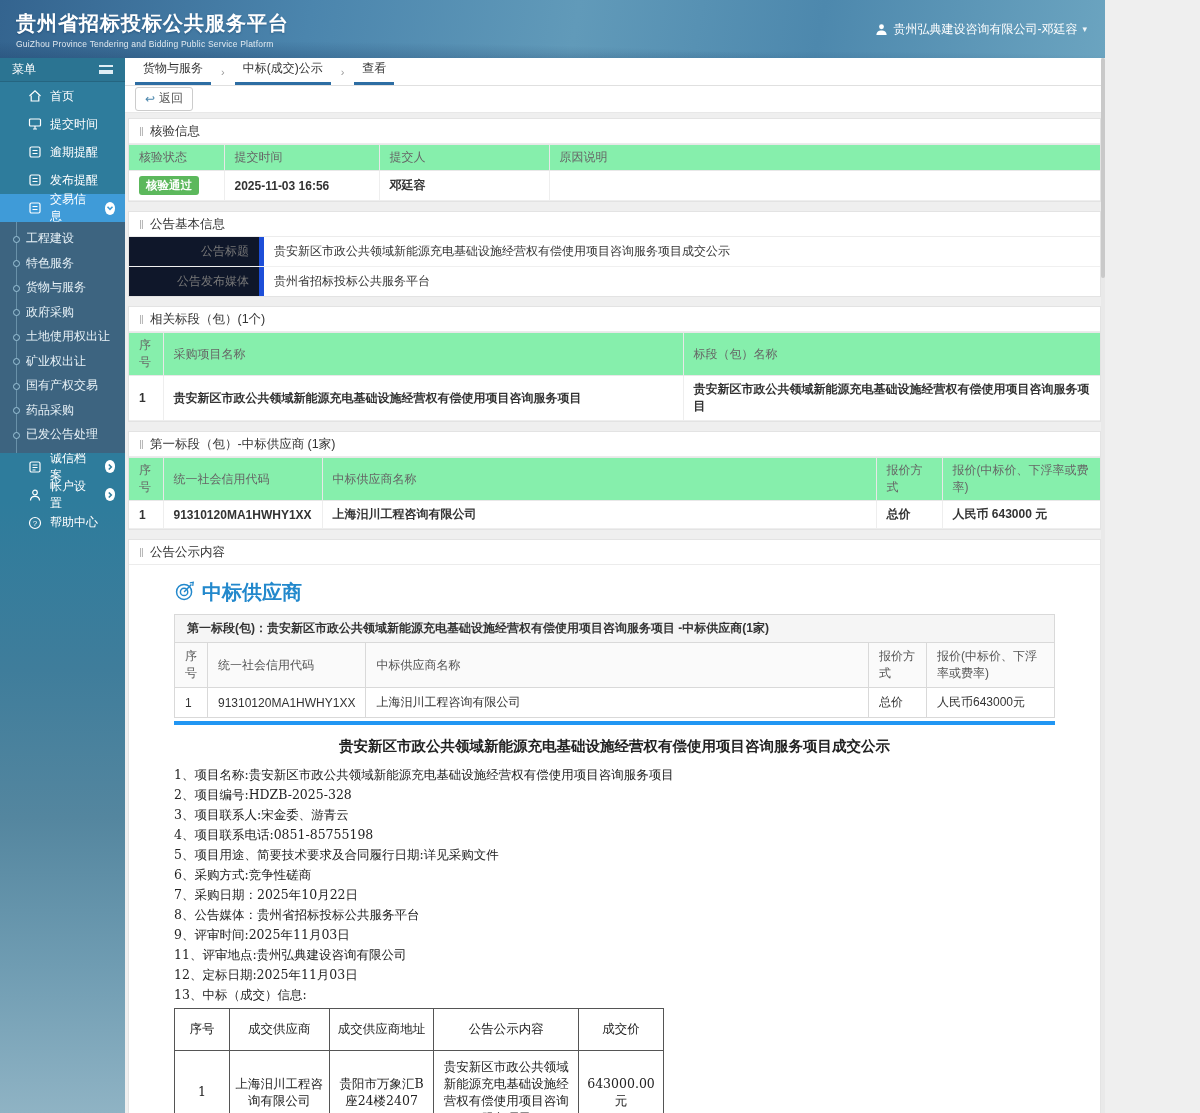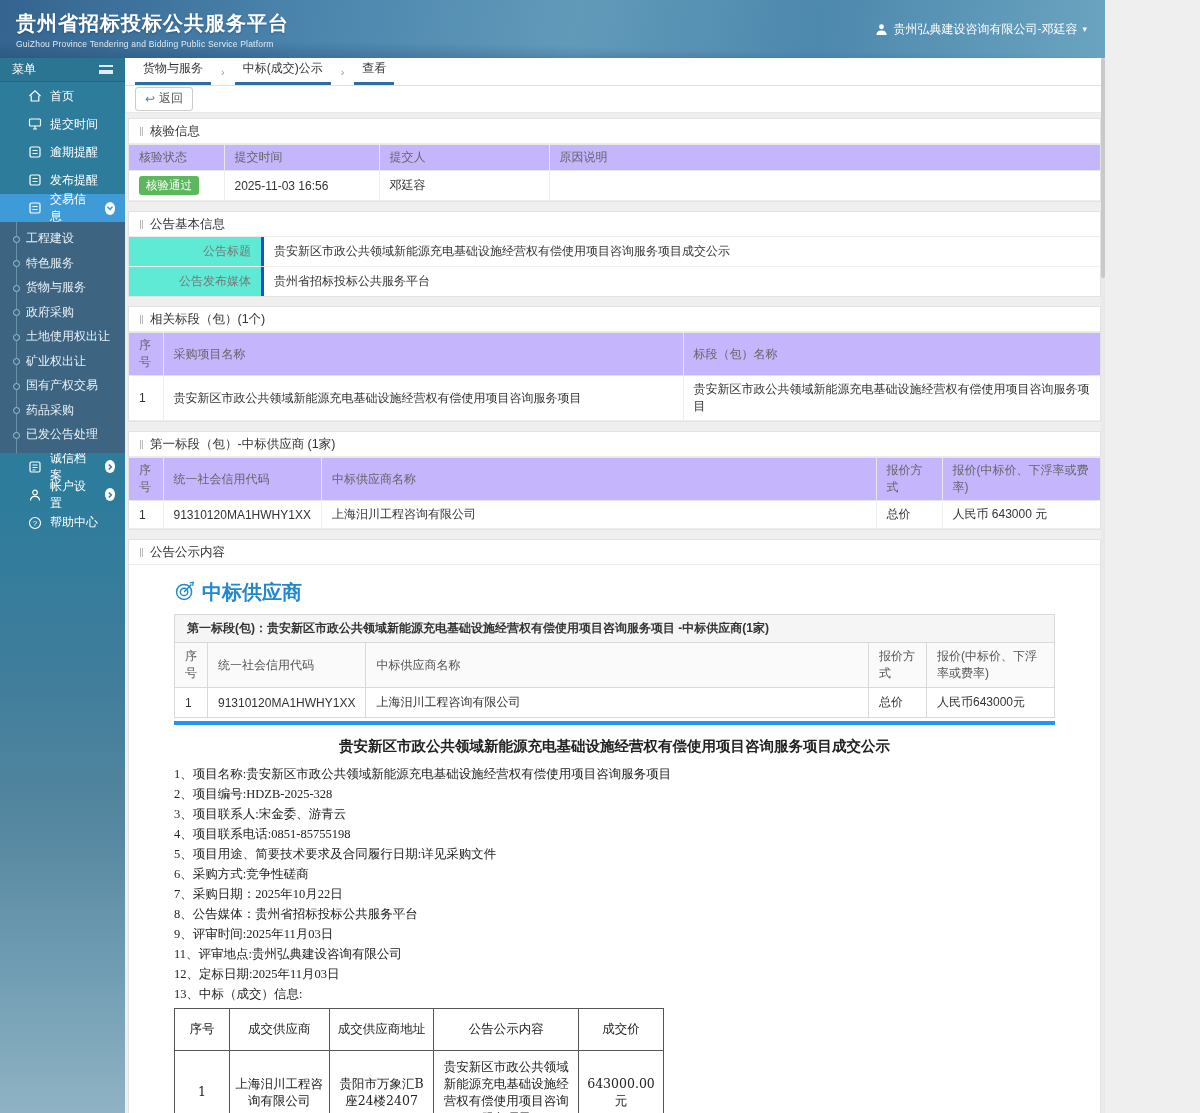--- a/index.html
+++ b/index.html
@@ -51,44 +51,44 @@
   .toolbar{ height:27px; flex:0 0 27px; background:#fff; display:flex; align-items:center; padding:0 10px; border-bottom:1px solid #e8e8e8; }
   .btn-back{ display:inline-flex; align-items:center; gap:4px; font-size:12px; color:#555; background:#fff; border:1px solid #ccc; border-radius:3px; padding:2px 9px 3px; cursor:pointer; }
   .btn-back .bicon{ font-size:12px; color:#4a86ac; }
 
   .cards{ flex:1; overflow:hidden; padding:5px 4px 0 3px; }
   .card{ background:#fff; border:1px solid #e3e3e3; margin-bottom:9px; }
   .card-title{ display:flex; align-items:center; gap:6px; padding:4px 10px 3px; border-bottom:1px solid #ececec; font-size:12.5px; color:#333; }
   .tmark{ color:#b3b3b3; font-size:12px; }
 
   table{ border-collapse:collapse; width:100%; }
-  .grid th{ background:#c4b5fd; color:#666; font-weight:normal; text-align:left; padding:4px 10px; border:1px solid #e8e8e8; border-left:none; border-right:1px solid #e8e8e8; font-size:12px; }
-  .grid td{ padding:5px 10px; border:1px solid #eee; border-left:none; font-size:12px; color:#333; }
+  .grid th{ background:#86efac; color:#666; font-weight:normal; text-align:left; padding:4px 10px; border:1px solid #e8e8e8; border-left:none; border-right:1px solid #e8e8e8; font-size:12px; }
+  .grid td{ padding:5px 10px; border:1px solid #eee; border-left:none; font-size:12px; color:#333;font-weight:bold; }
   .grid th:last-child,.grid td:last-child{ border-right:none; }
   .grid tr > *:first-child{ border-left:none; }
   .badge-ok{ display:inline-block; background:#5cb85c; color:#fff; border-radius:3px; padding:2px 7px; font-size:11.5px; }
 
   .formrow{ display:flex; border-bottom:1px solid #f0f0f0; }
   .formrow:last-child{ border-bottom:none; }
-  .formrow .flabel{ width:135px; flex:0 0 135px; text-align:right; color:#777; padding:6px 10px; background:#5eead4; border-right:3px solid #1d4ed8; }
+  .formrow .flabel{ width:135px; flex:0 0 135px; text-align:right; color:#777; padding:6px 10px; background:#0f172a; border-right:5px solid #1d4ed8; }
   .formrow .fvalue{ flex:1; padding:6px 10px; color:#333; }
 
   
   .pubwrap{ padding:8px 45px 10px; }
   .widget-head{ display:flex; align-items:center; gap:6px; padding:6px 0 8px; }
   .widget-head .wtitle{ font-size:20px; font-weight:bold; color:#2288cc; }
   .band{ border:1px solid #d9d9d9; border-bottom:none; background:#f5f5f5; padding:5px 12px; font-size:12px; font-weight:600; color:#333; }
   .pubblock{ border-bottom:4px solid #2196f3; padding-bottom:3px; }
   .pub-table th{ background:#fafafa; color:#555; font-weight:normal; text-align:left; padding:5px 10px; border:1px solid #d9d9d9; font-size:12px; }
   .pub-table td{ padding:6px 10px; border:1px solid #d9d9d9; font-size:12px; color:#333; }
   .muted{ color:#999; }
 
   .doc{ font-family:"DejaVu Serif","Liberation Serif",serif; color:#222; font-size:12.5px; padding-top:6px; }
   .doc-title{ text-align:center; font-weight:bold; font-size:14.5px; margin:6px 0 12px; }
-  .doc-line{ line-height:13px; margin-bottom:7px;font-family:Liberation Serif, serif; }
+  .doc-line{ line-height:13px; margin-bottom:7px; }
   .award{ width:490px; margin:4px 0 6px; border-collapse:collapse; }
   .award th{ border:1px solid #555; font-weight:normal; padding:12px 4px; text-align:center; font-size:12.5px; }
   .award td{ border:1px solid #555; padding:8px 5px; text-align:center; font-size:12.5px; line-height:1.35; }
   .award .c1{ width:55px; } .award .c2{ width:100px; } .award .c3{ width:105px; } .award .c4{ width:145px; } .award .c5{ width:85px; }
 
   .vscroll{ position:absolute; right:0; top:0; bottom:0; width:4px; background:#e9e9e9; }
   .vscroll .thumb{ position:absolute; top:0; height:220px; width:4px; background:#c9c9c9; border-radius:2px; }
 </style>
 </head>
 <body>

